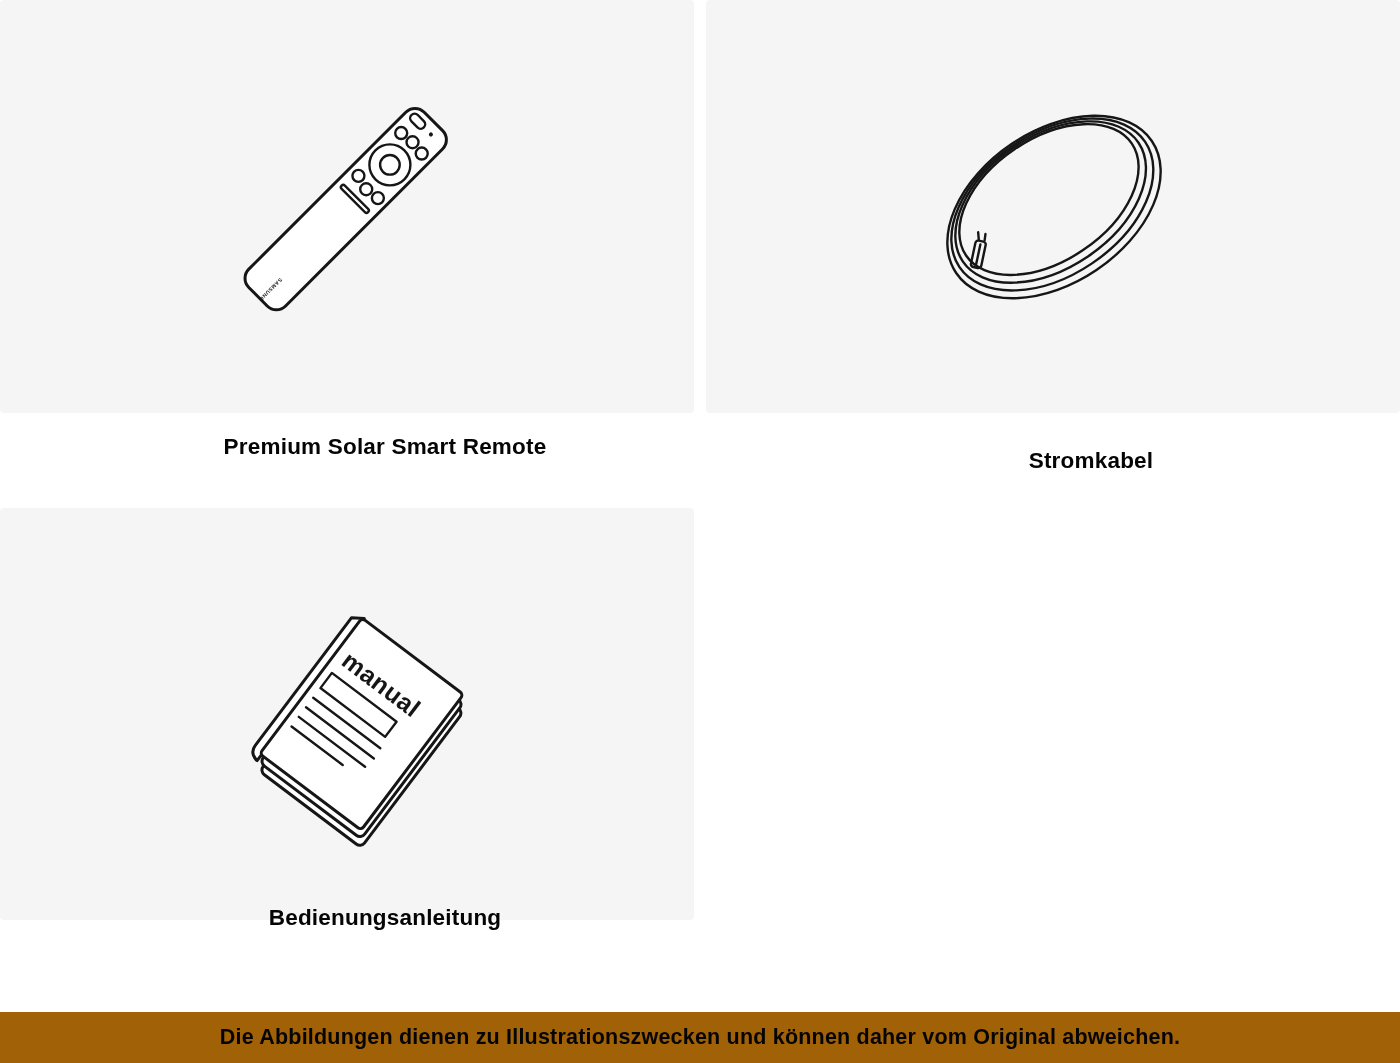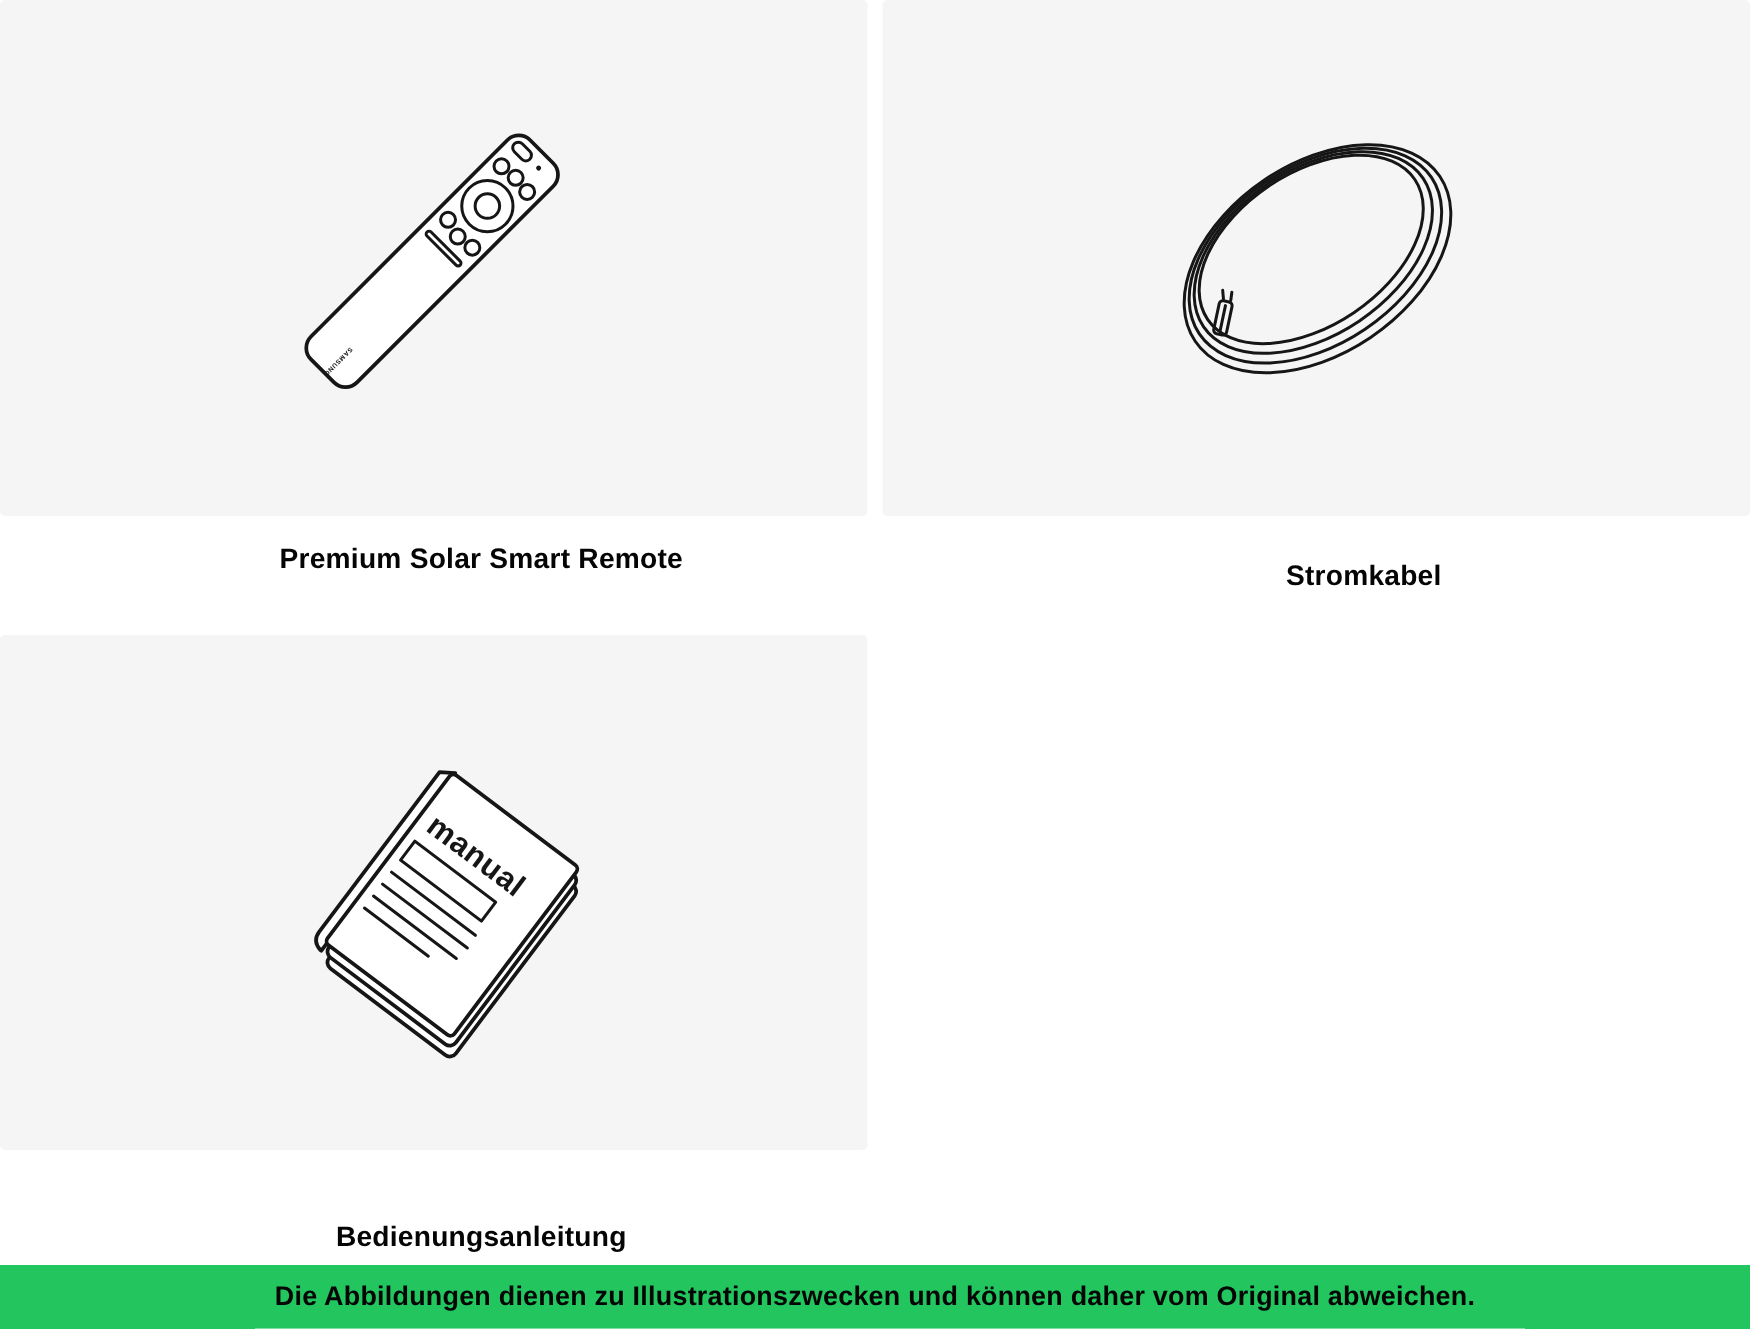--- a/index.html
+++ b/index.html
@@ -12,21 +12,21 @@
   }
   .panel svg{position:absolute;left:0;top:0;}
   .caption{
     position:absolute;text-align:center;
     font-size:22.5px;font-weight:700;line-height:28px;color:#050505;
     letter-spacing:0.2px;
     padding-left:38px;
   }
   .disclaimer-bar{
     position:absolute;left:0;top:1012px;width:1400px;height:51px;
-    background:#22c55e;display:flex;align-items:center;justify-content:center;text-align:right;
+    background:#a16207;display:flex;align-items:center;justify-content:center;text-align:right;
   }
   .disclaimer-text{
     font-size:21.5px;font-weight:700;color:#050505;letter-spacing:0.2px;
   }
   .ill{stroke:#161616;fill:none;stroke-width:2.4;stroke-linecap:round;stroke-linejoin:round;}
   .ill-thick{stroke:#161616;fill:#ffffff;stroke-width:3;stroke-linecap:round;stroke-linejoin:round;}
 </style>
 </head>
 <body>
 
@@ -94,17 +94,17 @@
       <rect class="ill" x="9" y="62" width="81" height="19" stroke-width="2.2"></rect>
 
       <line class="ill" x1="9" y1="93" x2="93" y2="93" stroke-width="2.2"></line>
       <line class="ill" x1="9" y1="105" x2="94" y2="105" stroke-width="2.2"></line>
       <line class="ill" x1="9" y1="117" x2="92" y2="117" stroke-width="2.2"></line>
       <line class="ill" x1="9" y1="129" x2="73" y2="129" stroke-width="2.2"></line>
     </g>
   </svg>
 </div>
 
-<div class="caption" style="left:0;top:976px;width:694px;">Bedienungsanleitung</div>
+<div class="caption" style="left:0;top:904px;width:694px;">Bedienungsanleitung</div>
 
 <div class="disclaimer-bar">
   <span class="disclaimer-text">Die Abbildungen dienen zu Illustrationszwecken und können daher vom Original abweichen.</span>
 </div>
 
 </body></html>

